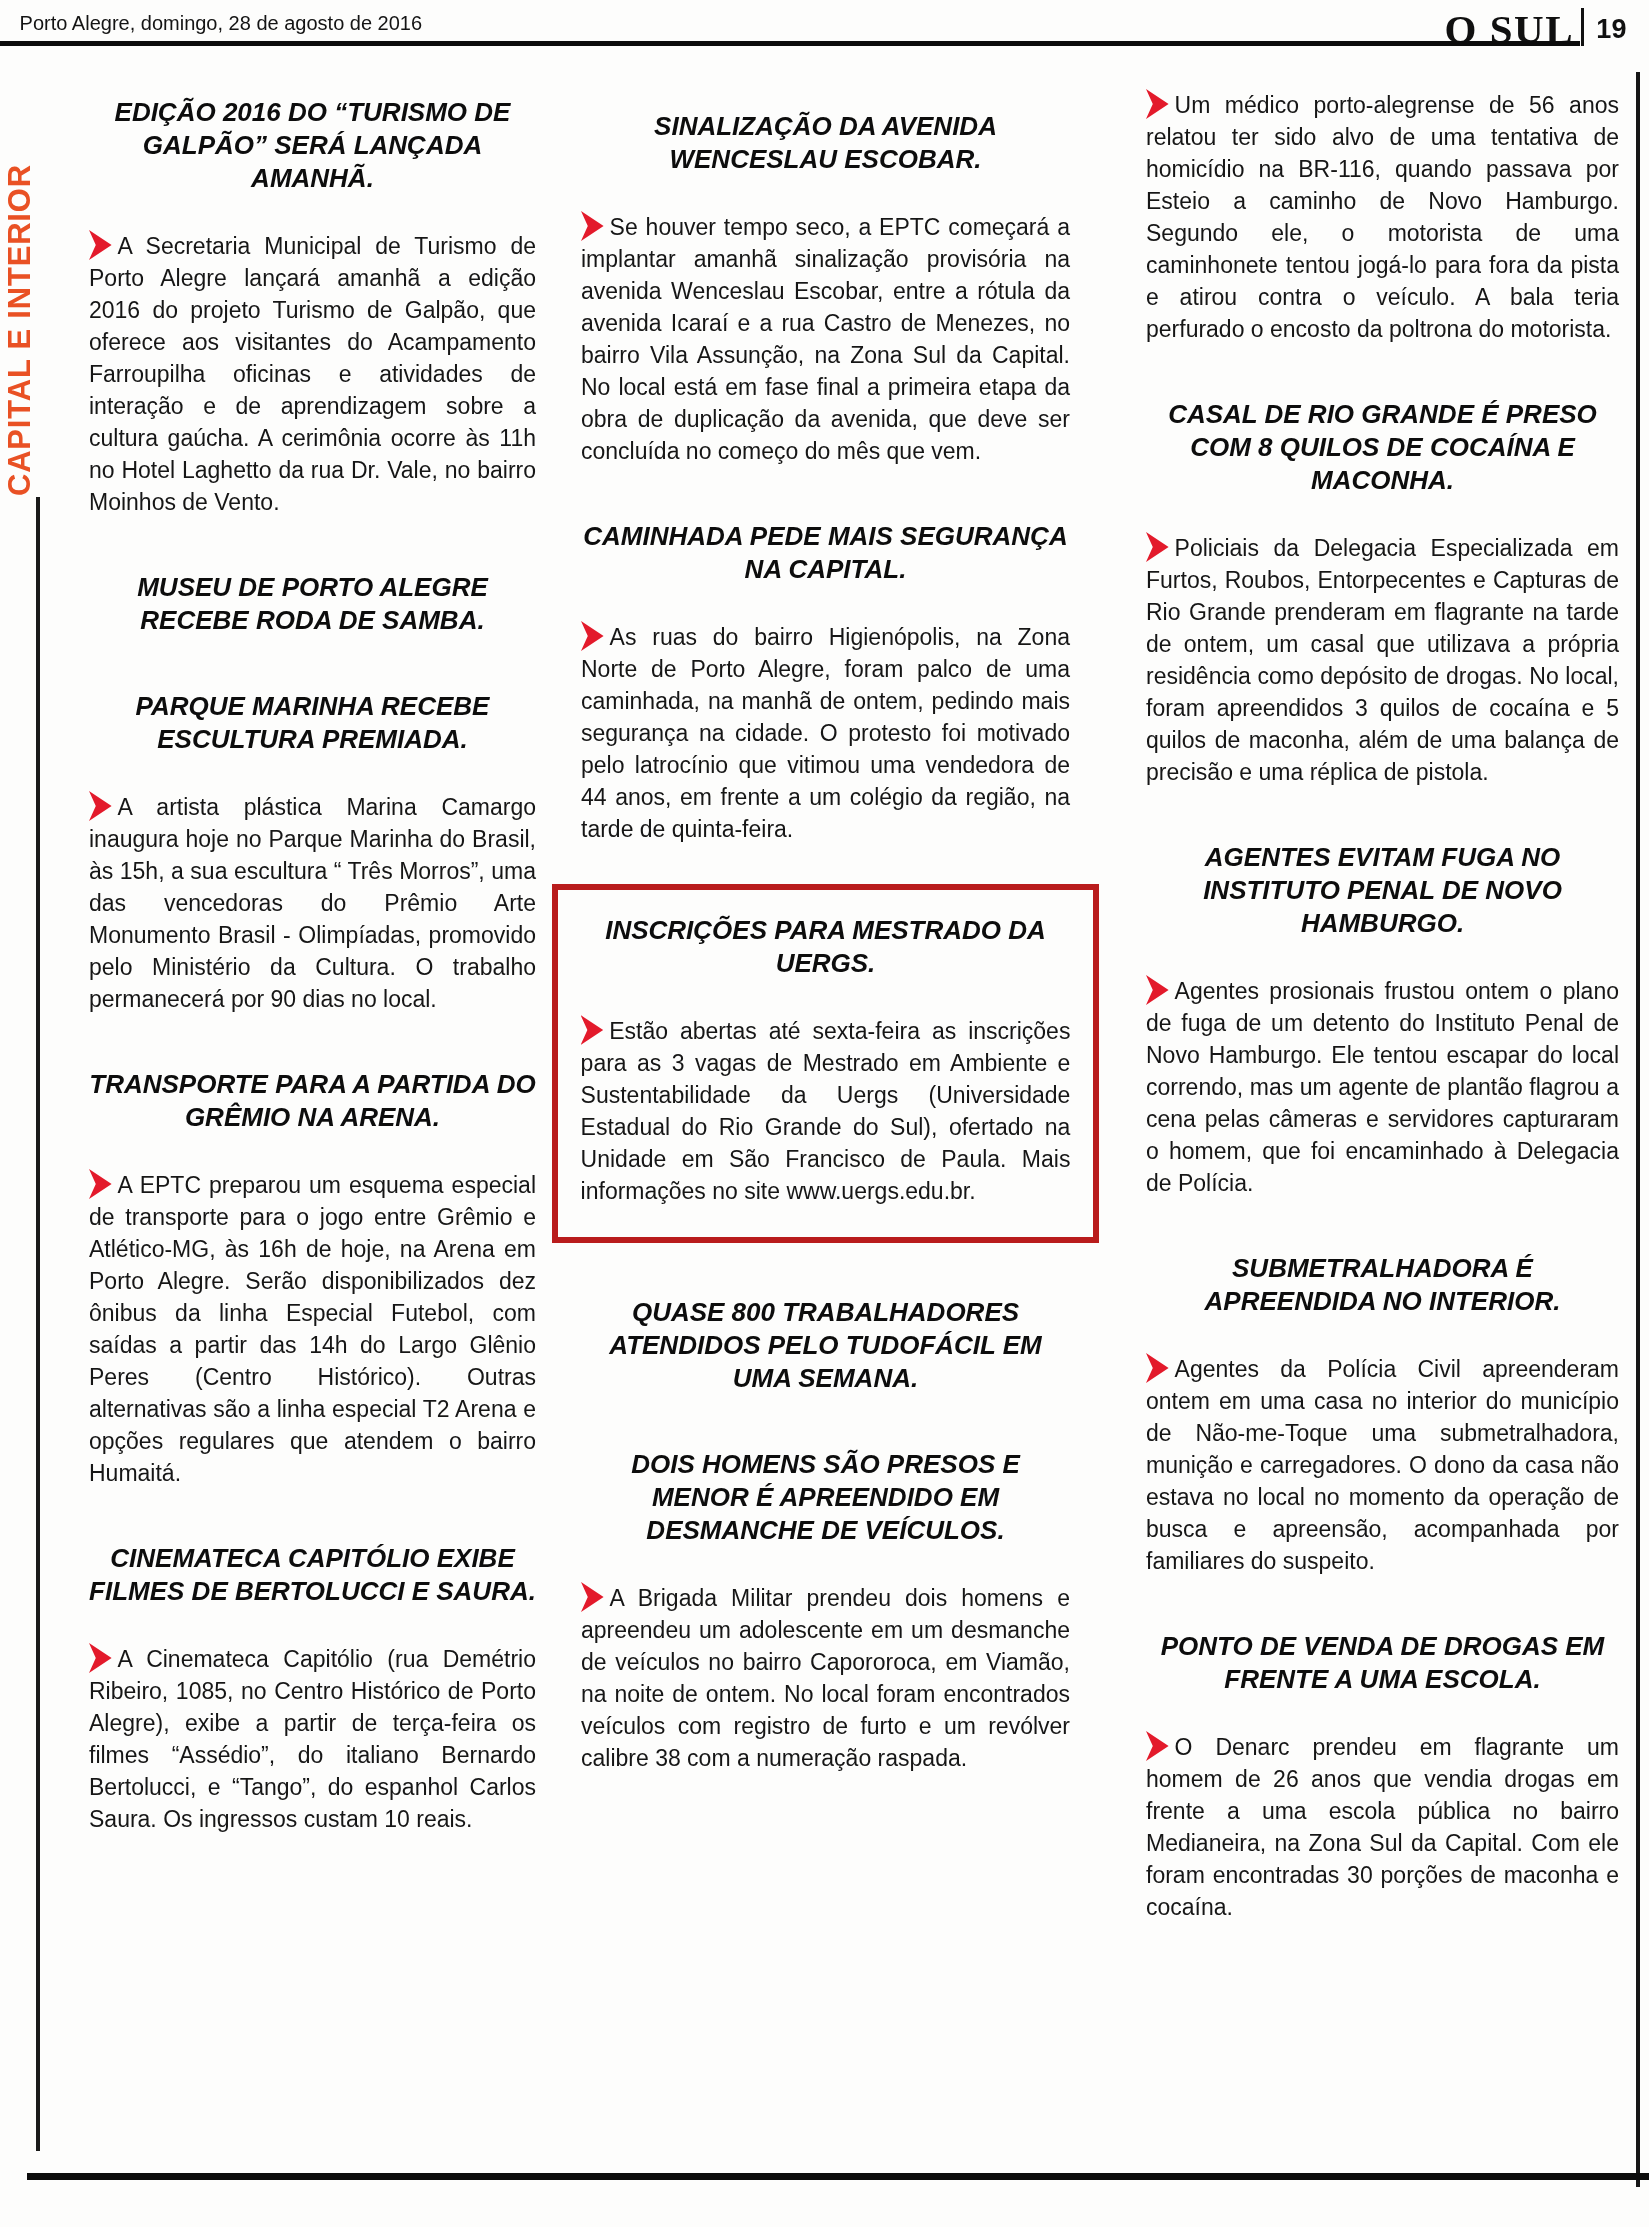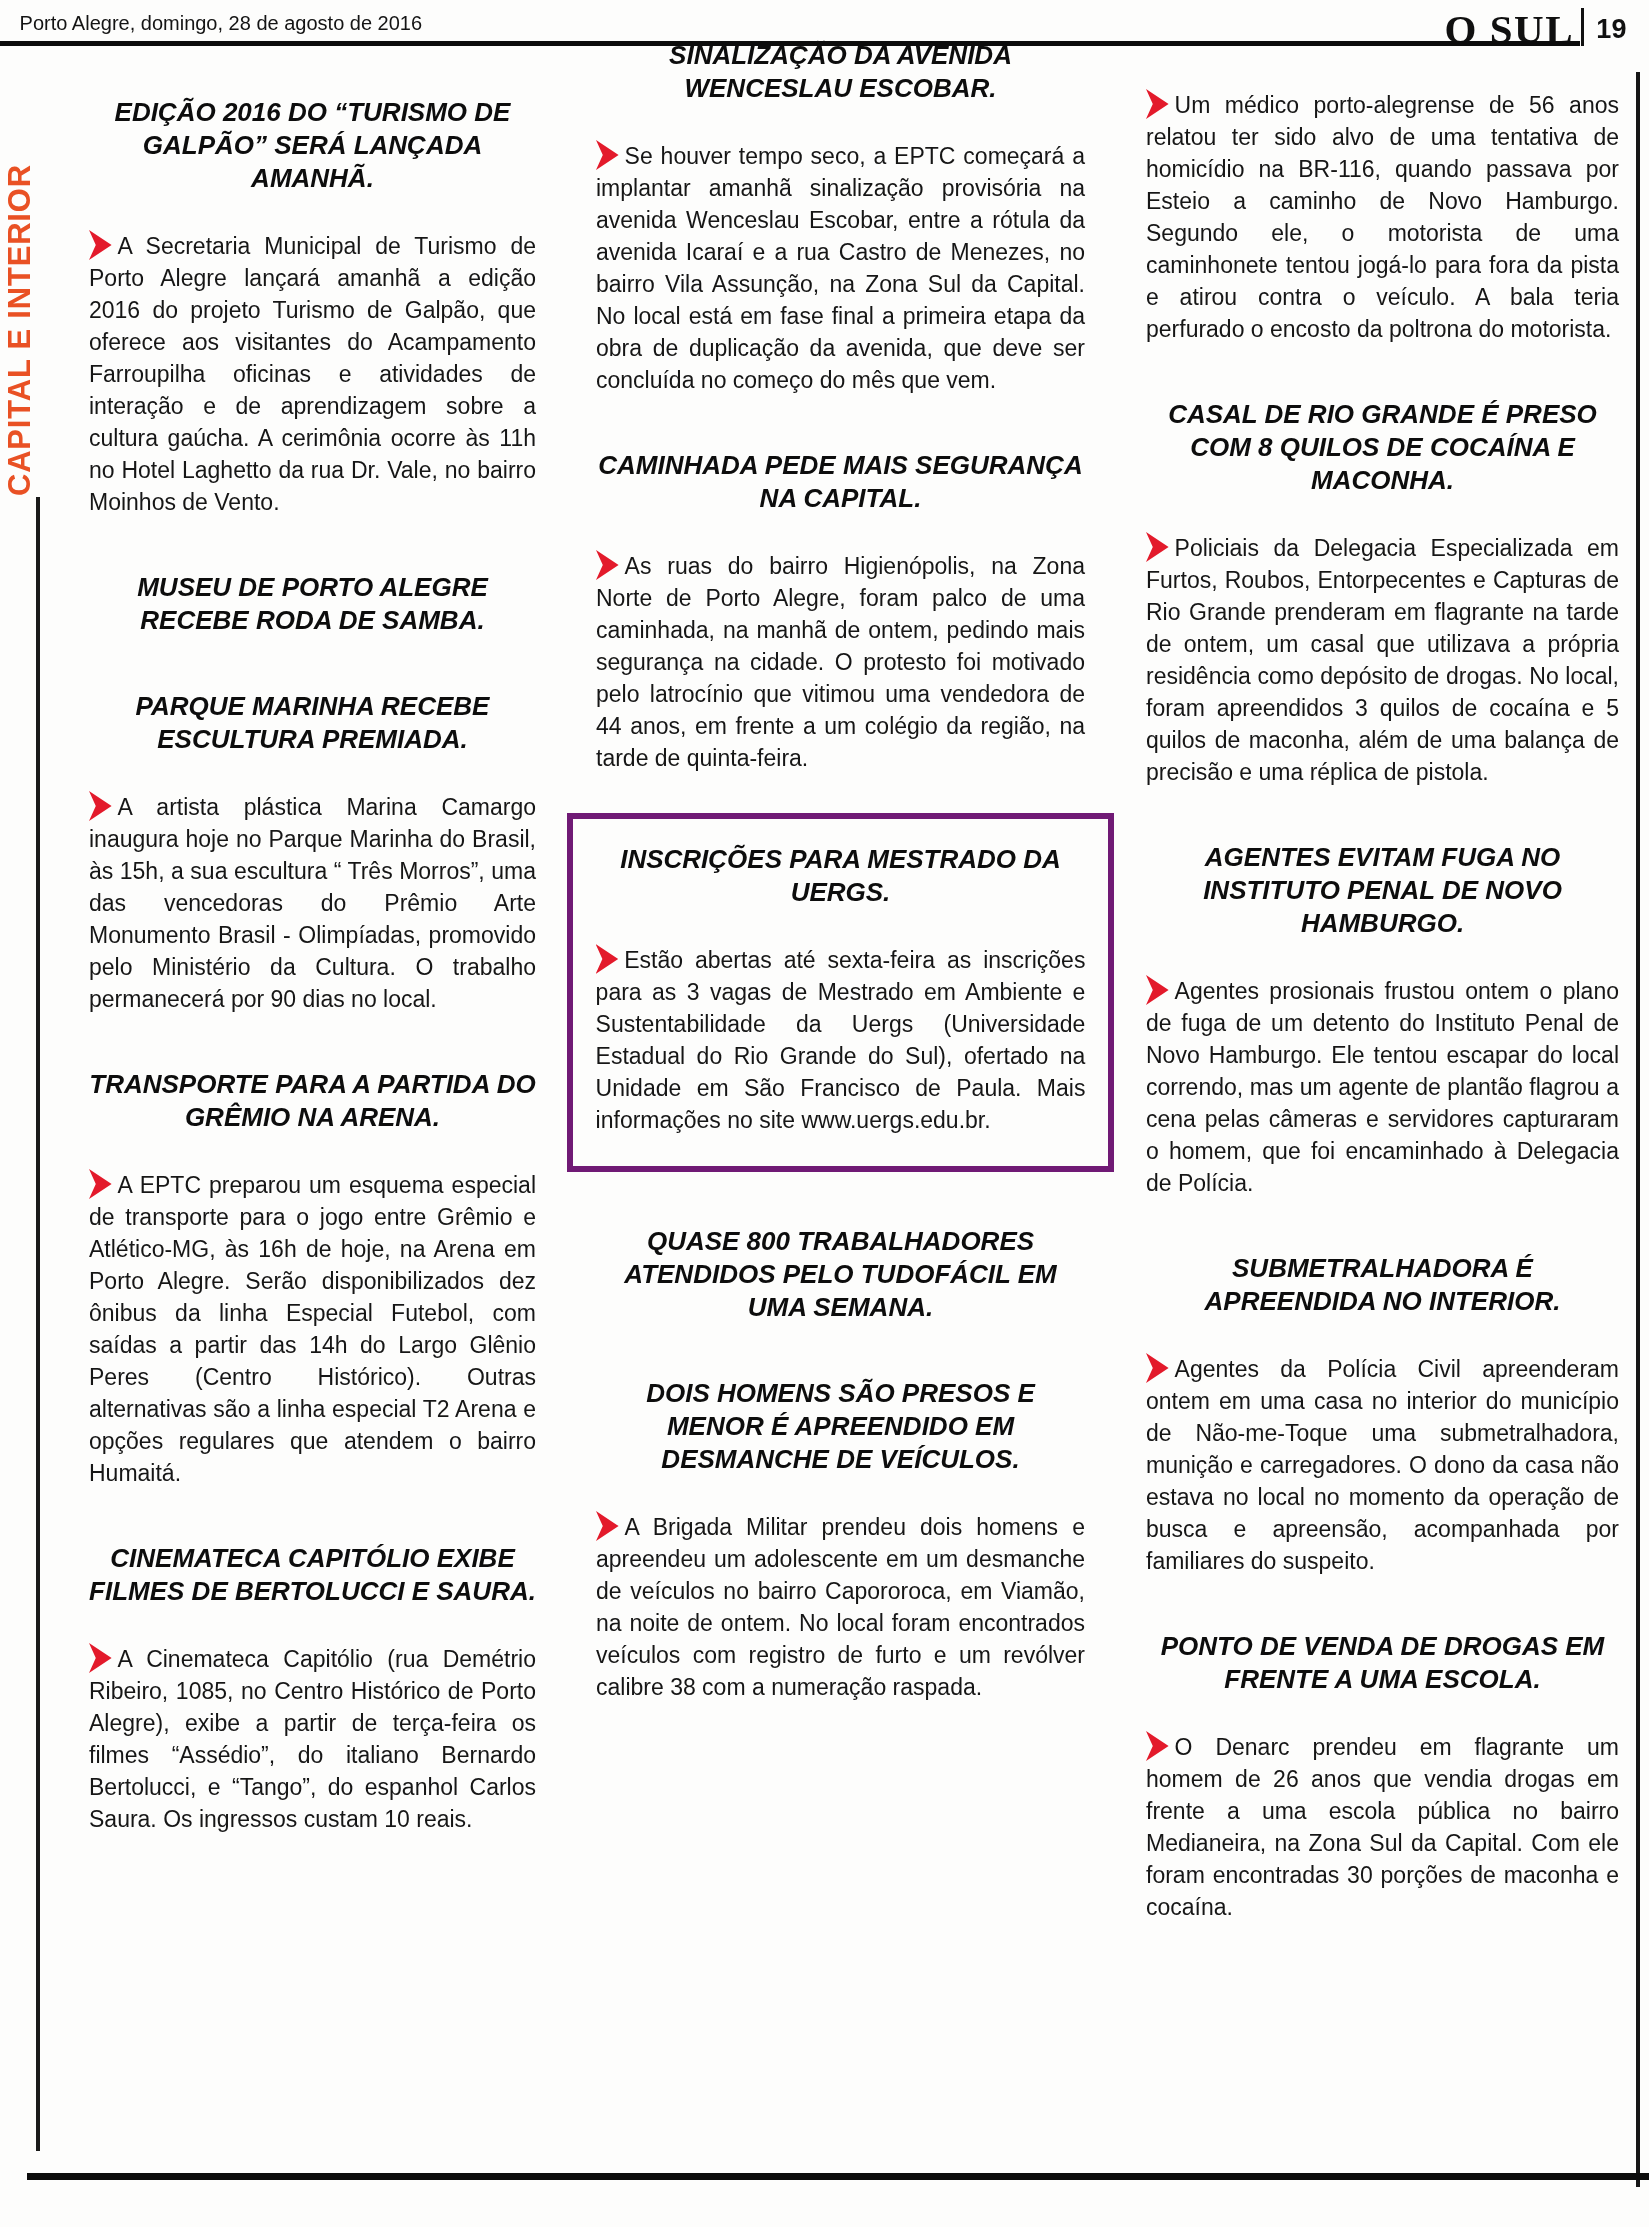--- a/index.html
+++ b/index.html
@@ -42,42 +42,42 @@
     writing-mode:vertical-rl;transform:rotate(180deg);
     font-weight:700;font-size:31px;letter-spacing:0.8px;
     color:#e95124;white-space:nowrap;
   }
   .sidebar-rule{
     position:absolute;left:36px;top:497px;width:3.8px;height:1654px;background:#1a1a1a;
   }
   
   .col{position:absolute;top:0;}
   .col-1{left:89px;width:447px;padding-top:96px;}
-  .col-2{left:596px;width:489px;padding-top:39px;}
+  .col-2{left:581px;width:489px;padding-top:110px;}
   .col-3{left:1146px;width:473px;padding-top:89px;}
   
   .article h2{
     margin:53px 0 35px 0;
     font-size:26px;line-height:33px;
     font-weight:700;font-style:italic;
     text-align:center;color:#0d0d0d;letter-spacing:0;
   }
   .article:first-child h2{margin-top:0;}
   .article p{
     margin:0;font-size:23px;line-height:32px;
     text-align:justify;color:#161616;
   }
   .arrow{
     display:inline-block;width:22.6px;height:30px;
     margin-right:6px;vertical-align:-6px;
     background:#e31a2b;
     clip-path:polygon(0 0, 100% 50%, 0 100%, 30% 50%);
   }
   .boxed{
-    border:6px solid #701a75;
+    border:6px solid #b91c1c;
     margin:39px -29px 48px -29px;
     padding:19.6px 22.6px 30px 22.6px;
   }
   .boxed h2{margin-top:4.5px;}
 </style>
 </head>
 <body>
 
 <div class="page">
 

